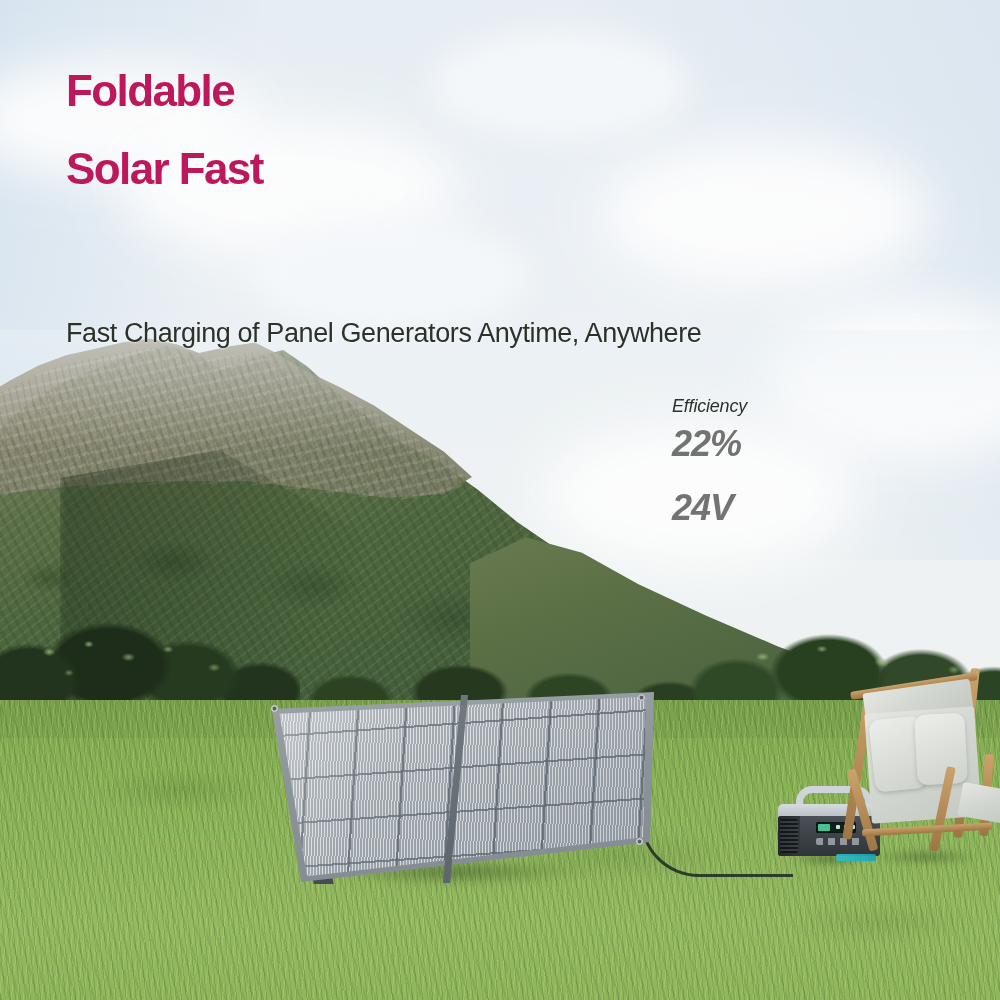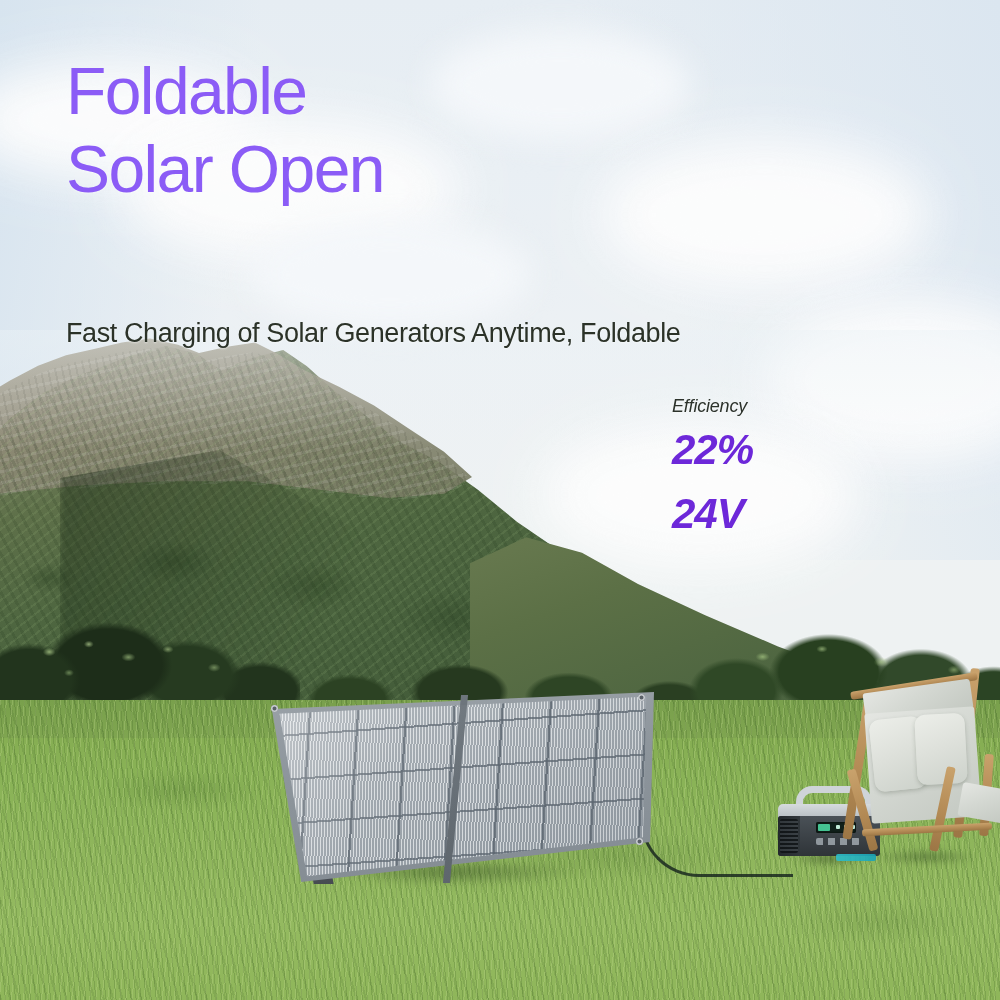--- a/index.html
+++ b/index.html
@@ -274,45 +274,45 @@
   .pillow{
     position:absolute;
     background:linear-gradient(160deg,#eceee9 0%,#dde0da 50%,#cdd2cb 100%);
     border-radius:10px;
     box-shadow:0 2px 4px rgba(60,70,55,.25);
   }
 
   
   .headline{
     position:absolute;left:66px;top:52px;width:700px;
-    color:#8b5cf6;
-    font-weight:400;
-    font-size:66px;
+    color:#be185d;
+    font-weight:700;
+    font-size:44px;
     line-height:78px;
     letter-spacing:-1.6px;
     text-shadow:0 1px 2px rgba(255,255,255,.45);
   }
   .headline div{white-space:nowrap;}
   .subhead{
     position:absolute;left:66px;top:318px;
     color:#2b3228;
     font-size:27px;
     font-weight:400;
     letter-spacing:-.4px;
     text-shadow:0 1px 2px rgba(255,255,255,.5);
   }
   .stats{position:absolute;left:672px;top:396px;width:300px;}
   .stat{margin-bottom:14px;font-style:italic;}
   .stat-label{
     color:#2c322b;font-size:18px;font-weight:400;letter-spacing:-.2px;
     text-shadow:0 1px 2px rgba(255,255,255,.5);
   }
   .stat-value{
-    color:#6d28d9;font-size:42px;font-weight:700;letter-spacing:-1px;
-    line-height:50px;margin-top:8px;
+    color:#737373;font-size:36px;font-weight:700;letter-spacing:-1px;
+    line-height:50px;margin-top:2px;
     text-shadow:0 1px 2px rgba(255,255,255,.45);
   }
 </style>
 </head>
 <body>
 
 <div id="scene">
 
   <div class="sky"></div>
   <div class="sky-tint-l"></div>
@@ -389,24 +389,24 @@
     <div class="pillow" style="left:74px;top:56px;width:50px;height:70px;transform:rotate(-3deg);"></div>
     <div class="wood" style="left:16px;top:110px;width:9px;height:84px;transform:rotate(-16deg);"></div>
     <div class="wood" style="left:96px;top:108px;width:9px;height:86px;transform:rotate(12deg);"></div>
     <div class="wood" style="left:140px;top:96px;width:9px;height:82px;transform:rotate(4deg);"></div>
     <div class="wood" style="left:20px;top:168px;width:130px;height:7px;transform:rotate(-3deg);"></div>
     <div class="fabric" style="left:118px;top:128px;width:48px;height:34px;transform:rotate(10deg);"></div>
   </div>
 
   <div class="headline">
     <div>Foldable</div>
-    <div>Solar Open</div>
-  </div>
-
-  <div class="subhead">Fast Charging of Solar Generators Anytime, Foldable</div>
+    <div>Solar Fast</div>
+  </div>
+
+  <div class="subhead">Fast Charging of Panel Generators Anytime, Anywhere</div>
 
   <div class="stats">
     <div class="stat">
       <div class="stat-label">Efficiency</div>
       <div class="stat-value">22%</div>
     </div>
     <div class="stat">
       <div class="stat-value">24V</div>
     </div>
   </div>

